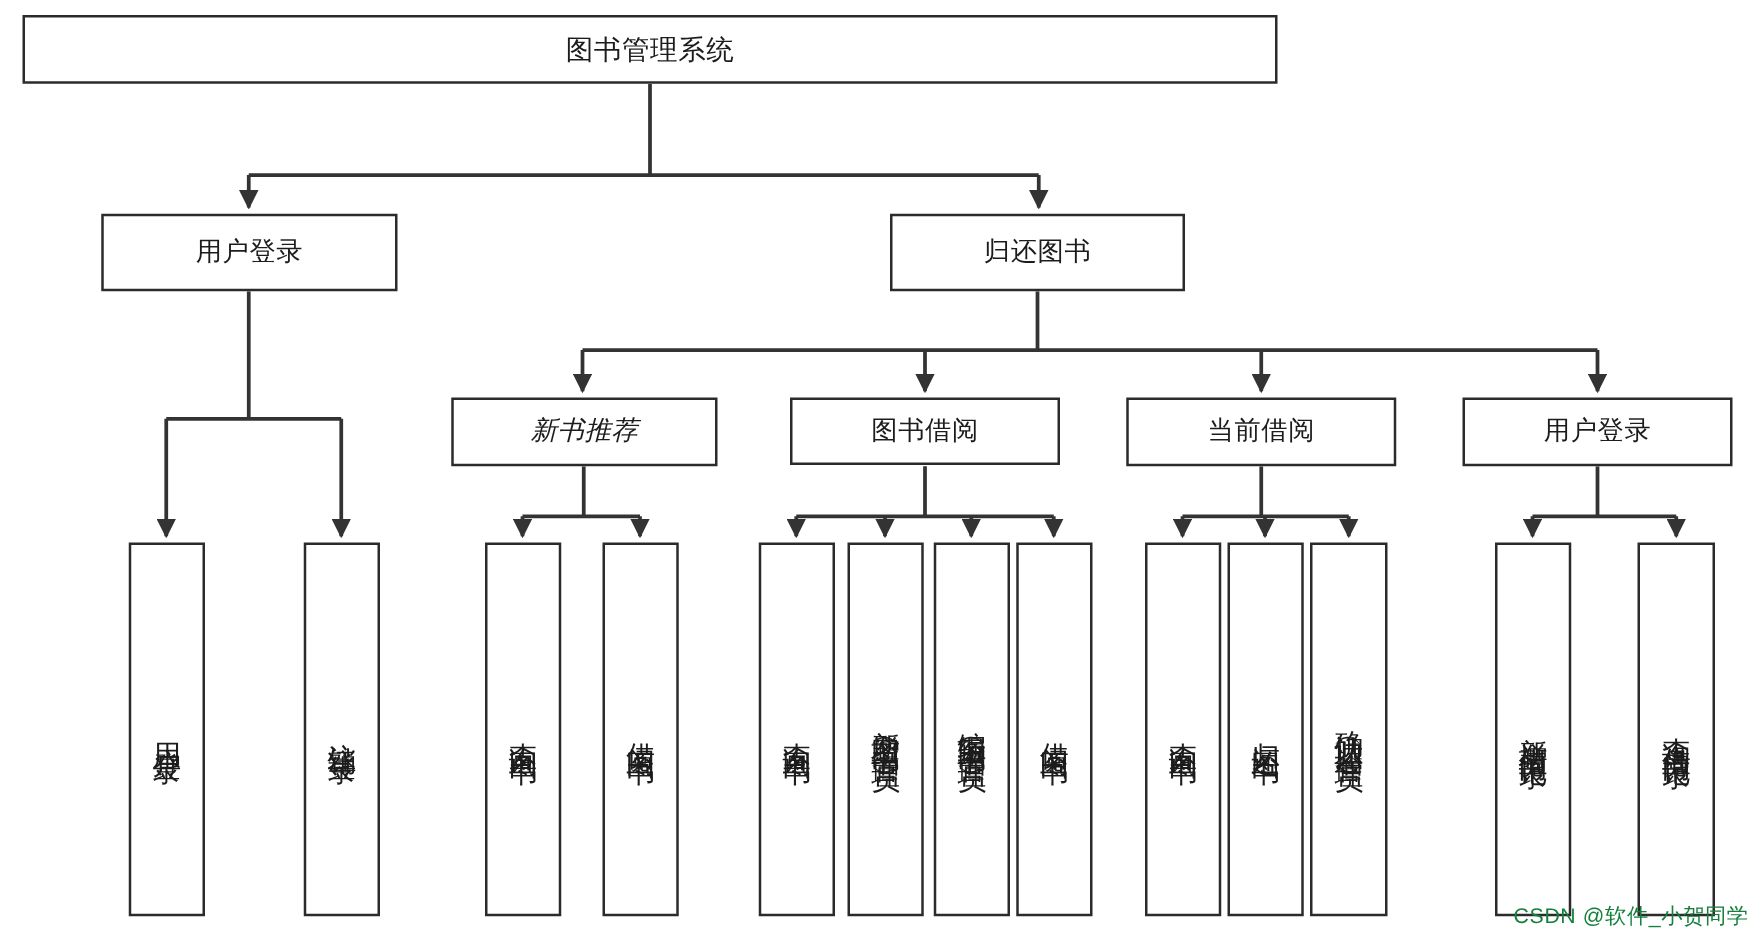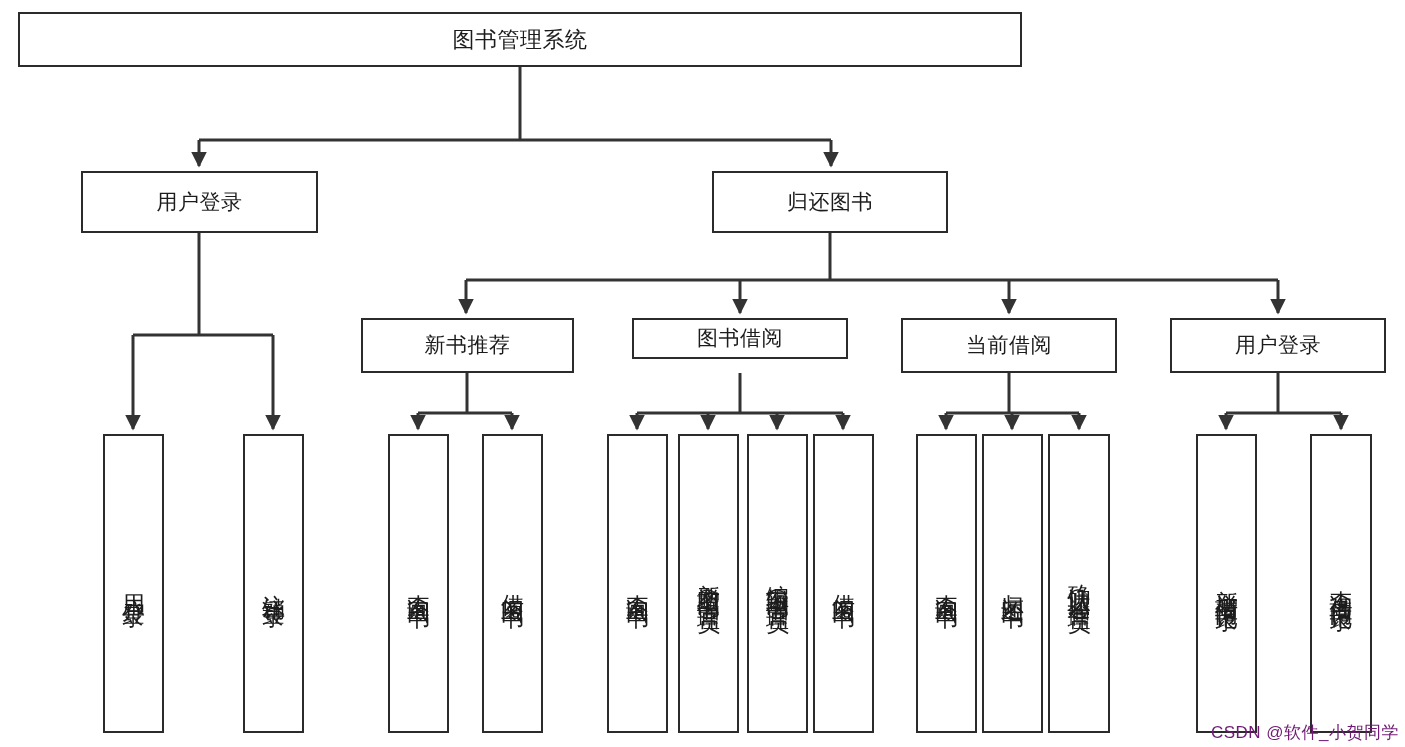--- a/index.html
+++ b/index.html
@@ -35,21 +35,21 @@
     text-orientation:upright;
     font-size:23px;
     letter-spacing:4px;
     line-height:1;
     white-space:nowrap;
   }
   #watermark{
     position:absolute;
     right:6px;bottom:3px;
     font-size:17px;
-    color:#701a75;
+    color:#15803d;
     letter-spacing:0.5px;
     user-select:none;
     white-space:nowrap;
   }
 </style>
 </head>
 <body>
 
 <div id="canvas">
 
@@ -108,24 +108,24 @@
     <span class="lbl">图书管理系统</span>
   </div>
 
   <div class="node h" style="left: 81px; top: 171px; width: 237px; height: 62px;">
     <span class="lbl">用户登录</span>
   </div>
   <div class="node h" style="left: 712px; top: 171px; width: 236px; height: 62px;">
     <span class="lbl">归还图书</span>
   </div>
 
-  <div class="node h" style="left: 361px; top: 318px; width: 213px; height: 55px;">
+  <div class="node h" style="left: 361px; top: 318px; width: 213px; height: 55px; font-style: italic;">
     <span class="lbl">新书推荐</span>
   </div>
-  <div class="node h" style="left: 632px; top: 318px; width: 216px; height: 41px;">
+  <div class="node h" style="left: 632px; top: 318px; width: 216px; height: 54px;">
     <span class="lbl">图书借阅</span>
   </div>
   <div class="node h" style="left: 901px; top: 318px; width: 216px; height: 55px; align-items: center;">
     <span class="lbl">当前借阅</span>
   </div>
   <div class="node h" style="left: 1170px; top: 318px; width: 216px; height: 55px;">
     <span class="lbl">用户登录</span>
   </div>
 
   <div class="node v" style="left: 103px; top: 434px; width: 61px; height: 299px;">

